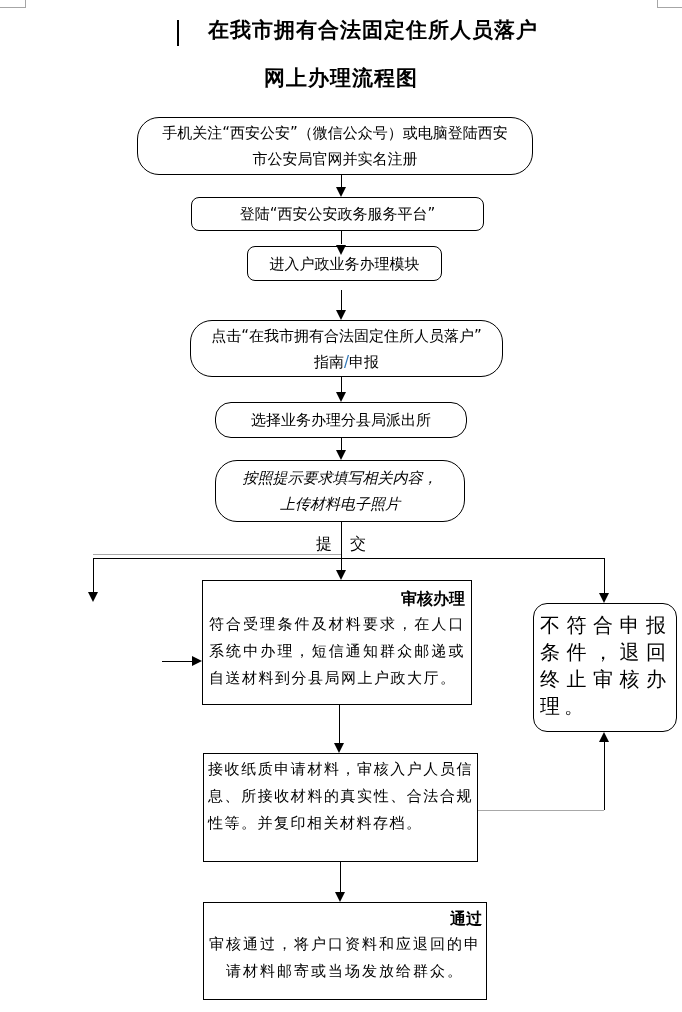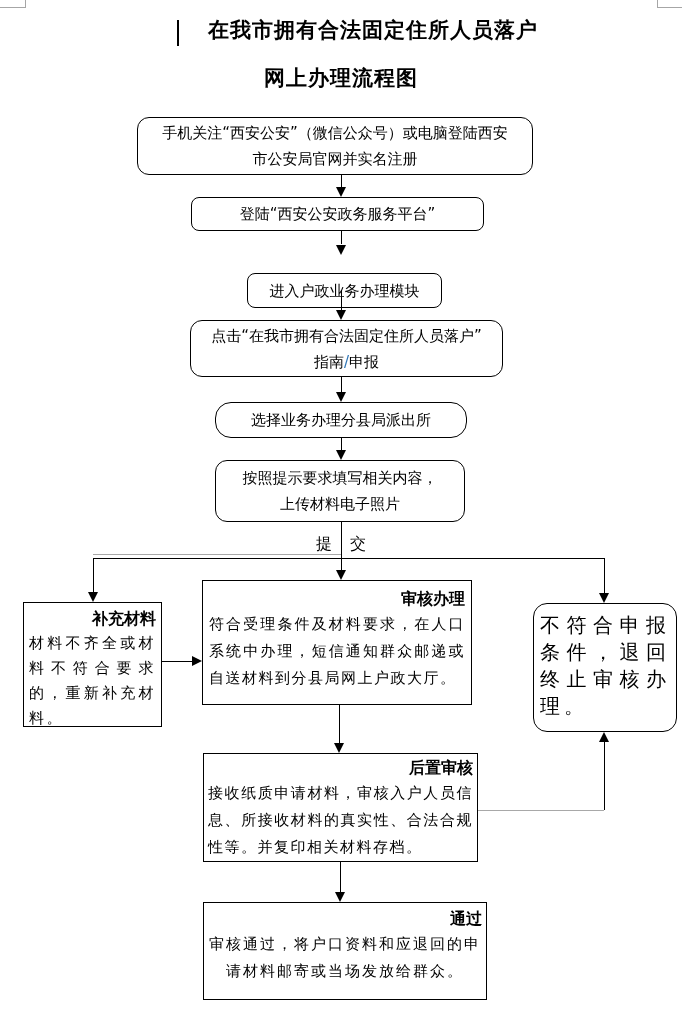--- a/index.html
+++ b/index.html
@@ -8,21 +8,21 @@
     font-family:"DejaVu Sans","Liberation Sans",sans-serif;color:#000;
     overflow:hidden;
   }
   .mark{position:absolute;background:#a6a6a6;}
   .caret{position:absolute;width:2px;height:26px;background:#000;}
   .title{position:absolute;left:0;width:682px;text-align:center;font-weight:bold;font-size:21px;letter-spacing:1px;}
   .node{
     position:absolute;border:1px solid #000;background:#fff;box-sizing:border-box;
     font-size:15px;line-height:26px;text-align:center;
   }
-  .rounded{border-radius:12px;}
+  .rounded{border-radius:22px;}
   .flexc{display:flex;flex-direction:column;justify-content:center;align-items:center;}
   .node .ln{display:block;white-space:nowrap;}
   .node-title{display:block;font-weight:bold;font-size:16px;line-height:24px;text-align:right;}
   .node-body{display:block;text-align:justify;text-align-last:left;}
   .vline{position:absolute;width:1px;background:#000;}
   .hline{position:absolute;height:1px;background:#000;}
   .gray{background:#a8a8a8;}
   .arrow-down{position:absolute;width:0;height:0;border-left:5px solid transparent;border-right:5px solid transparent;border-top:10px solid #000;}
   .arrow-up{position:absolute;width:0;height:0;border-left:5px solid transparent;border-right:5px solid transparent;border-bottom:10px solid #000;}
   .arrow-right{position:absolute;width:0;height:0;border-top:5px solid transparent;border-bottom:5px solid transparent;border-left:10px solid #000;}
@@ -55,59 +55,54 @@
 
   <div class="node rounded flexc" style="left:137px;top:117px;width:396px;height:58px;">
     <span class="ln">手机关注“西安公安”（微信公众号）或电脑登陆西安</span>
     <span class="ln">市公安局官网并实名注册</span>
   </div>
 
   <div class="node rounded flexc" style="left:191px;top:197px;width:293px;height:34px;border-radius:8px;">
     <span class="ln">登陆“西安公安政务服务平台”</span>
   </div>
 
-  <div class="node rounded flexc" style="left:247px;top:273px;width:195px;height:35px;border-radius:8px;">
+  <div class="node rounded flexc" style="left:247px;top:246px;width:195px;height:35px;border-radius:8px;">
     <span class="ln">进入户政业务办理模块</span>
   </div>
 
   <div class="node rounded flexc" style="left:190px;top:320px;width:313px;height:57px;">
     <span class="ln">点击“在我市拥有合法固定住所人员落户”</span>
     <span class="ln"><span>指南</span><span class="slash" style="color: rgb(46, 117, 182);">/</span><span>申报</span></span>
   </div>
 
   <div class="node rounded flexc" style="left:215px;top:402px;width:252px;height:36px;border-radius:16px;">
     <span class="ln">选择业务办理分县局派出所</span>
   </div>
 
-  <div class="node rounded flexc" style="left:215px;top:460px;width:250px;height:62px;">
+  <div class="node rounded flexc" style="left:215px;top:460px;width:250px;height:62px;font-style:italic;">
     <span class="ln">按照提示要求填写相关内容，</span>
     <span class="ln">上传材料电子照片</span>
   </div>
 
   <div class="submit-label">
     <span>提</span>
     <span>交</span>
   </div>
 
-  <div class="node n-supplement" style="left:23px;top:602px;width:139px;height:125px;padding:4px 5px;">
-    <span class="node-title">补充材料</span>
-    <span class="node-body">材料不齐全或材料不符合要求的，重新补充材料。</span>
-  </div>
 
   <div class="node n-review" style="left:202px;top:580px;width:270px;height:125px;padding:6px 6px;">
     <span class="node-title">审核办理</span>
     <span class="node-body">符合受理条件及材料要求，在人口系统中办理，短信通知群众邮递或自送材料到分县局网上户政大厅。</span>
   </div>
 
   <div class="node n-reject" style="left:533px;top:603px;width:144px;height:129px;padding:8px 6px;border-radius:14px;">
     <span class="node-body">不符合申报条件，退回终止审核办理。</span>
   </div>
 
   <div class="node n-post" style="left:203px;top:753px;width:275px;height:109px;padding:2px 4px;">
-    <span class="node-title">后置审核</span>
     <span class="node-body">接收纸质申请材料，审核入户人员信息、所接收材料的真实性、合法合规性等。并复印相关材料存档。</span>
   </div>
 
   <div class="node n-pass" style="left:203px;top:902px;width:284px;height:98px;padding:4px 4px;">
     <span class="node-title">通过</span>
     <span class="node-body">审核通过，将户口资料和应退回的申请材料邮寄或当场发放给群众。</span>
   </div>
 
   <div class="vline" style="left:341px;top:175px;height:13px;"></div>
   <div class="arrow-down" style="left:336px;top:187px;"></div>

